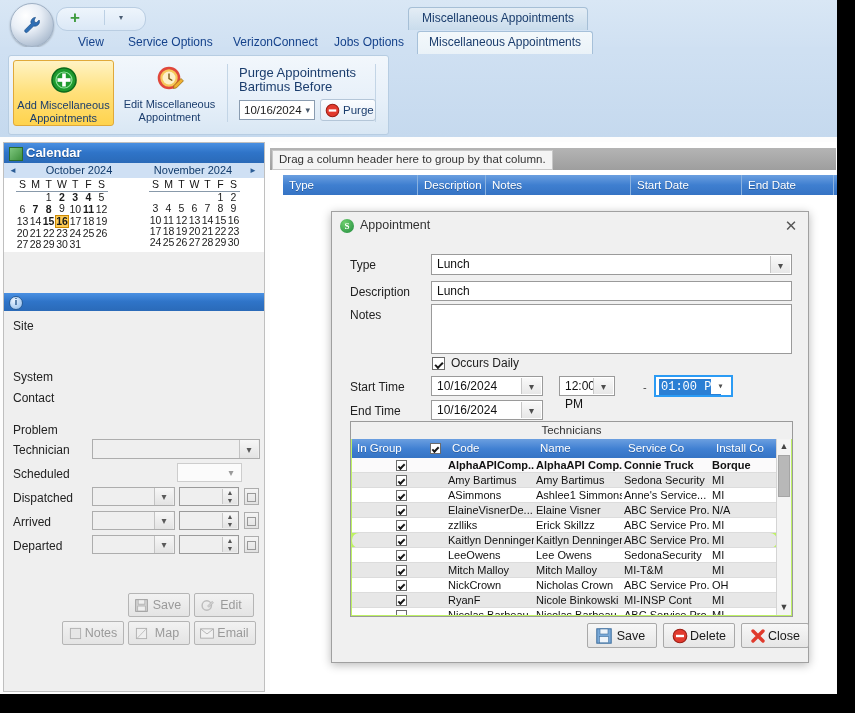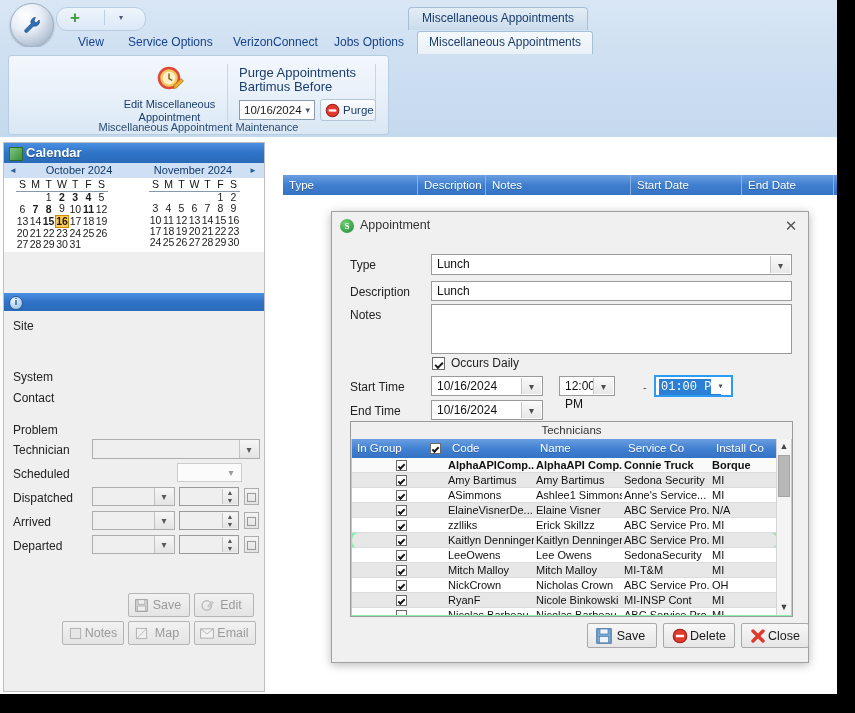--- a/index.html
+++ b/index.html
@@ -120,21 +120,21 @@
     color:#4e4e4e;font-size:10px;text-align:center;}
   .chk{position:absolute;width:13px;height:13px;background:#fff;border:1px solid #6b6b6b;box-sizing:border-box;}
   .chk::after{content:"";position:absolute;left:2px;top:4px;width:5px;height:2px;border-left:2px solid #1a1a1a;
     border-bottom:2px solid #1a1a1a;transform:rotate(-45deg);width:6px;height:3px;}
   .focusbox{position:absolute;background:#fff;border:2px solid #2b9bf4;box-sizing:border-box;}
   .focusbox .sel{position:absolute;left:3px;top:2px;background:#2b7fd4;color:#fff;font-size:12px;
     line-height:16px;padding:0 2px;}
   .focusbox .cv{position:absolute;right:1px;top:1px;bottom:1px;width:19px;background:#fff;
     color:#4e4e4e;font-size:10px;text-align:center;}
 
-  .techbox{position:absolute;left:18px;top:209px;width:443px;height:196px;background:#86efac;
+  .techbox{position:absolute;left:18px;top:209px;width:443px;height:196px;background:#bef264;
     border:1px solid #9a9a9a;box-sizing:border-box;}
   .techcap{position:absolute;left:0;top:0;width:100%;height:17px;text-align:center;font-size:11.5px;
     line-height:17px;color:#333;background:#f0f0f0;}
   .thead{position:absolute;left:0;top:17px;height:19px;
     background:linear-gradient(to bottom,#6b9fe0 0%,#4080d2 52%,#3573c4 100%);
     color:#fff;font-size:11.5px;line-height:19px;box-sizing:border-box;text-shadow:0 1px 0 rgba(0,0,0,.22);}
   .trow{position:absolute;left:0;height:15px;width:100%;font-size:11px;line-height:15px;color:#111;}
   .trow .c{position:absolute;top:0;overflow:hidden;white-space:nowrap;}
   .tchk{position:absolute;width:11px;height:11px;background:#fff;border:1px solid #6b6b6b;box-sizing:border-box;top:2px;}
   .tchk::after{content:"";position:absolute;left:1px;top:3px;width:5px;height:2px;border-left:2px solid #1a1a1a;
@@ -184,20 +184,32 @@
         <span>VerizonConnect</span></div>
       <div class="tab" style="left:311px">
         <span>Jobs Options</span></div>
       <div class="tab active" style="left:405px">
         <span>Miscellaneous Appointments</span></div>
     </div>
 
     <div class="panelarea">
       <div class="grp" style="left:8px;width:379px;">
 
+        <div class="bigbtn sel" style="left:4px;">
+          <span class="ic">
+            <svg width="30" height="30" viewBox="0 0 30 30">
+              <circle cx="15" cy="15" r="12" fill="#1f9a2e" stroke="#0d6b1c" stroke-width="1.6"></circle>
+              <circle cx="15" cy="15" r="8" fill="none" stroke="#8fe39a" stroke-width="1.2"></circle>
+              <rect x="13.2" y="8.5" width="3.6" height="13" fill="#fff"></rect>
+              <rect x="8.5" y="13.2" width="13" height="3.6" fill="#fff"></rect>
+            </svg>
+          </span>
+          <span>Add Miscellaneous</span><br>
+          <span>Appointments</span>
+        </div>
 
         <div class="bigbtn" style="left:111px;">
           <span class="ic">
             <svg width="30" height="30" viewBox="0 0 30 30">
               <circle cx="14" cy="14" r="10" fill="#f6c85a" stroke="#e0483c" stroke-width="2.6"></circle>
               <circle cx="14" cy="14" r="6.5" fill="#fdf0c8"></circle>
               <path d="M14 9.5v5l3.3 2" stroke="#7a5a16" stroke-width="1.4" fill="none"></path>
               <path d="M19 21.5l7-7 2.4 2.4-7 7-3 .6z" fill="#f0b030" stroke="#9a6c12" stroke-width=".8"></path>
             </svg>
           </span>
@@ -217,21 +229,20 @@
         </div>
 
         <div class="purge-btn" style="left:311px;top:43px;width:56px;">
           <svg style="position:absolute;left:4px;top:3px" width="15" height="15" viewBox="0 0 16 16">
             <circle cx="8" cy="8" r="6.7" fill="#e23a2e" stroke="#9c1d14" stroke-width="1.1"></circle>
             <rect x="4" y="6.8" width="8" height="2.4" fill="#fff"></rect>
           </svg>
           <span>Purge</span>
         </div>
 
-        <div class="grp-cap">Miscellaneous Appointment Maintenance</div>
       </div>
     </div>
   </div>
 
   <div class="leftpanel">
 
     <div class="cal-hdr">
       <span class="hic"></span>
       <span>Calendar</span>
     </div>
@@ -456,20 +467,23 @@
     <div class="lbtn" style="left:190px;top:478px;width:62px;padding-left:16px;">
       <svg style="position:absolute;left:5px;top:6px" width="14" height="11" viewBox="0 0 16 12">
         <rect x=".7" y=".7" width="14.6" height="10.6" fill="#f2f2f2" stroke="#a8a8a8"></rect>
         <path d="M1 1l7 5.5L15 1" fill="none" stroke="#a8a8a8" stroke-width=".9"></path>
       </svg>
       <span>Email</span>
     </div>
   </div>
 
   <div class="rightarea">
+    <div class="gridtop">
+      <div class="groupbox">Drag a column header here to group by that column.</div>
+    </div>
     <div class="ghdr" style="left:13px;width:135px;">
       <span>Type</span></div>
     <div class="ghdr" style="left:148px;width:68px;">
       <span>Description</span></div>
     <div class="ghdr" style="left:216px;width:145px;">
       <span>Notes</span></div>
     <div class="ghdr" style="left:361px;width:111px;">
       <span>Start Date</span></div>
     <div class="ghdr" style="left:472px;width:92px;">
       <span>End Date</span></div>

